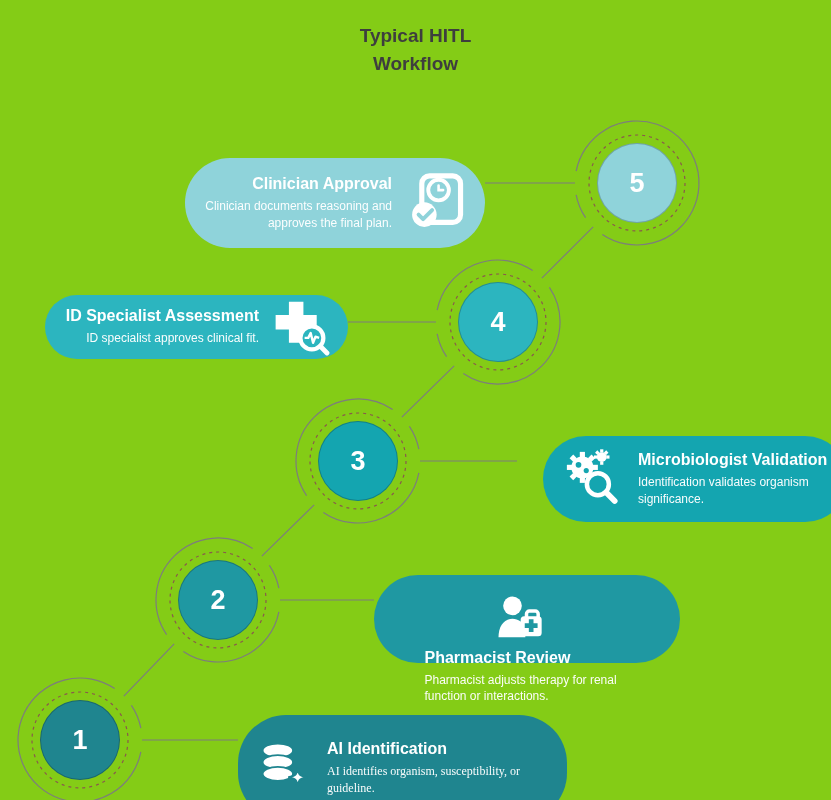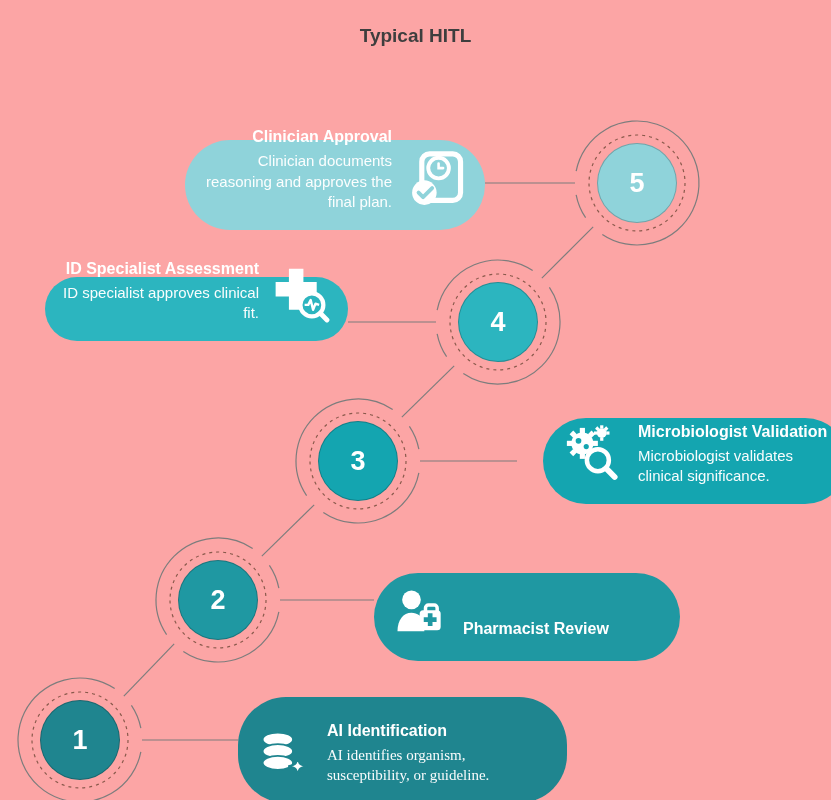--- a/index.html
+++ b/index.html
@@ -1,59 +1,60 @@
 <!DOCTYPE html>
 <html><head>
 <meta charset="utf-8">
 <style>
   html,body{margin:0;padding:0;}
   body{font-family:"Liberation Sans", sans-serif;}
-  .canvas{position:relative;width:831px;height:800px;background:#fca5a5;overflow:hidden;}
+  .canvas{position:relative;width:831px;height:800px;background:#84cc16;overflow:hidden;}
   .title{position:absolute;top:22px;left:0;width:100%;text-align:center;
          font-size:19px;font-weight:bold;color:#3e3e3e;line-height:1.45;}
   #connector-layer{position:absolute;left:0;top:0;width:831px;height:800px;}
   .step{position:absolute;left:0;top:0;}
   .node{position:absolute;width:80px;height:80px;border-radius:50%;
         background:var(--c);border:1px solid rgba(0,0,0,0.22);box-sizing:border-box;
         display:flex;align-items:center;justify-content:center;
         color:#fff;font-size:27px;font-weight:bold;}
   .pill{position:absolute;border-radius:48px;background:var(--c);
-        display:flex;align-items:flex-end;box-sizing:border-box;
-        padding:18px 16px;color:#fff;}
+        display:flex;align-items:center;box-sizing:border-box;
+        padding:18px 16px;color:#fff;margin-top:18px;}
   .pill .icon{flex:0 0 auto;display:flex;align-items:center;justify-content:center;}
   .pill .txt{display:flex;flex-direction:column;justify-content:center;}
   .pill-title{font-size:16px;font-weight:bold;margin-bottom:5px;white-space:nowrap;}
-  .pill-desc{font-size:15px;line-height:1.35;color:rgba(255,255,255,0.97);}
+  .pill-desc{font-size:12px;line-height:1.35;color:rgba(255,255,255,0.97);}
   .icon-left .icon{margin-right:13px;margin-left:4px;}
   .icon-right{justify-content:flex-end;}
   .icon-right .txt{text-align:right;align-items:flex-end;}
   .icon-right .icon{margin-left:13px;margin-right:2px;}
 
   .s1 .node{left:40px;top:700px;}
   .s1 .pill{left:238px;top:697px;width:329px;height:106px;}
   .s1 .pill-desc{max-width:245px;font-family:Liberation Serif, serif;}
   .s2 .node{left:178px;top:560px;}
-  .s2 .pill{left:374px;top:573px;width:306px;height:88px;}
+  .s2 .pill{left:374px;top:557px;width:306px;height:88px;flex-direction:column;}
   .s2 .pill-desc{max-width:205px;}
   .s3 .node{left:318px;top:421px;}
   .s3 .pill{left:543px;top:418px;width:305px;height:86px;}
   .s3 .pill-desc{max-width:192px;}
   .s4 .node{left:458px;top:282px;}
   .s4 .pill{left:45px;top:277px;width:303px;height:64px;}
   .s5 .node{left:597px;top:143px;}
   .s5 .pill{left:185px;top:140px;width:300px;height:90px;}
   .s5 .pill-desc{max-width:196px;}
 </style>
 </head>
 <body>
 
 <div class="canvas">
 
   <div class="title">
     <div>Typical HITL</div>
+    <div>Workflow</div>
   </div>
 
   <svg id="connector-layer" viewBox="0 0 831 800" xmlns="http://www.w3.org/2000/svg">
       <circle cx="80" cy="740" r="48" fill="none" stroke="#8a5a4c" stroke-width="1.2" stroke-dasharray="3 4"></circle>
       <path d="M140.86088537375517 751.8301577133458 A62 62 0 1 1 114.66996001518626 688.5996705015874" fill="none" stroke="#7d7d7d" stroke-width="1.2"></path>
       <path d="M131.40032949841256 705.3300399848137 A62 62 0 0 1 140.86088537375517 728.1698422866542" fill="none" stroke="#7d7d7d" stroke-width="1.2"></path>
       <line x1="142" y1="740" x2="238" y2="740" stroke="#7d7d7d" stroke-width="1.2"></line>
       <line x1="123.84062043356596" y1="696.159379566434" x2="174.15937956643404" y2="643.840620433566" stroke="#7d7d7d" stroke-width="1.2"></line>
       <circle cx="218" cy="600" r="48" fill="none" stroke="#8a5a4c" stroke-width="1.2" stroke-dasharray="3 4"></circle>
       <path d="M278.8608853737552 611.8301577133458 A62 62 0 0 1 183.3300399848137 651.4003294984126" fill="none" stroke="#7d7d7d" stroke-width="1.2"></path>
@@ -108,20 +109,21 @@
         <svg width="56" height="56" viewBox="0 0 48 48">
           <circle cx="15" cy="11" r="8" fill="#fff"></circle>
           <path d="M3 38 c0-10 5-16 12-16 c5 0 9 3 11 8 v8 z" fill="#fff"></path>
           <path d="M27 21 v-3 a2.5 2.5 0 0 1 2.5-2.5 h5 a2.5 2.5 0 0 1 2.5 2.5 v3" stroke="#fff" stroke-width="3" fill="none"></path>
           <rect x="22" y="20" width="18" height="17" rx="3" fill="#fff"></rect>
           <path d="M29 22.5 h4 v3.5 h3.5 v4 h-3.5 v3.5 h-4 v-3.5 h-3.5 v-4 h3.5 z" fill="var(--c)"></path>
         </svg>
       </span>
       <div class="txt">
         <div class="pill-title">Pharmacist Review</div>
+        <div class="pill-desc">Pharmacist adjusts therapy for renal function or interactions.</div>
       </div>
     </div>
   </div>
 
   <div class="step s3" style="--c: #14a5b0;">
     <div class="node">
       <span>3</span>
     </div>
     <div class="pill icon-left">
       <span class="icon">
@@ -146,21 +148,21 @@
             <line x1="27.5" y1="4.5" x2="25.7" y2="2.7"></line>
             <line x1="32.5" y1="4.5" x2="34.3" y2="2.7"></line>
           </g>
           <circle cx="30" cy="7" r="3.8" fill="#fff"></circle>
           <circle cx="27" cy="28" r="8.5" fill="none" stroke="#fff" stroke-width="3.5"></circle>
           <line x1="33.5" y1="34.5" x2="40" y2="41" stroke="#fff" stroke-width="4.5" stroke-linecap="round"></line>
         </svg>
       </span>
       <div class="txt">
         <div class="pill-title">Microbiologist Validation</div>
-        <div class="pill-desc">Microbiologist validates clinical significance.</div>
+        <div class="pill-desc">Identification validates organism significance.</div>
       </div>
     </div>
   </div>
 
   <div class="step s4" style="--c: #2cb5bf;">
     <div class="node">
       <span>4</span>
     </div>
     <div class="pill icon-right">
       <div class="txt">

